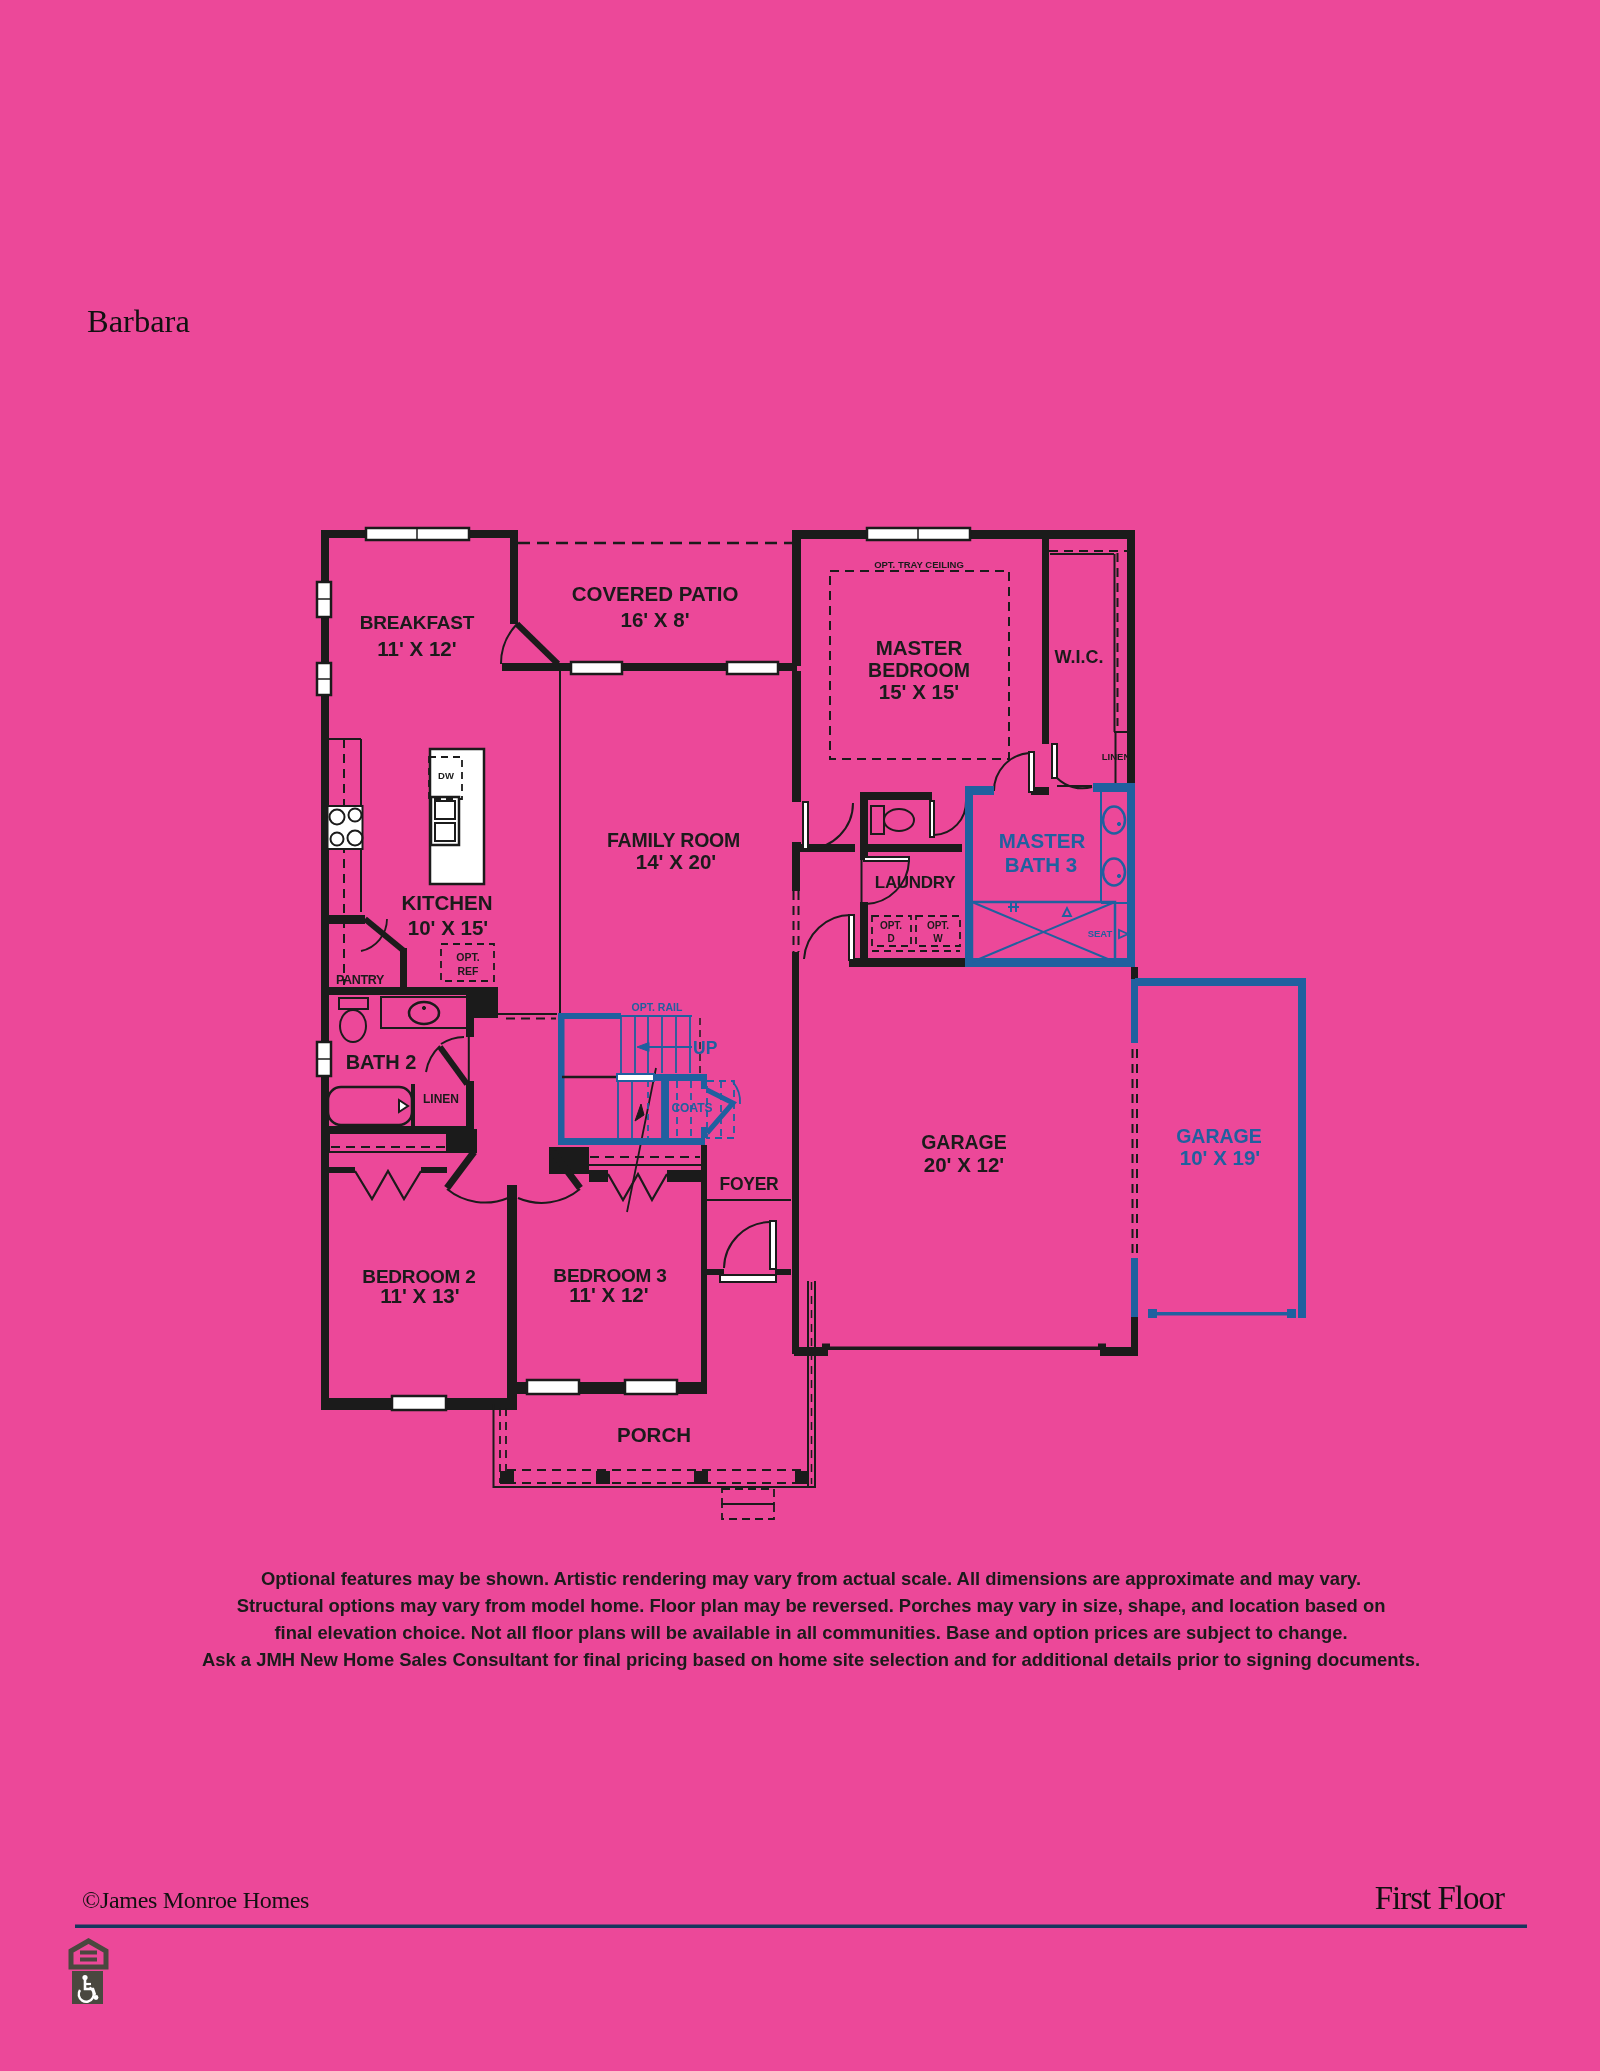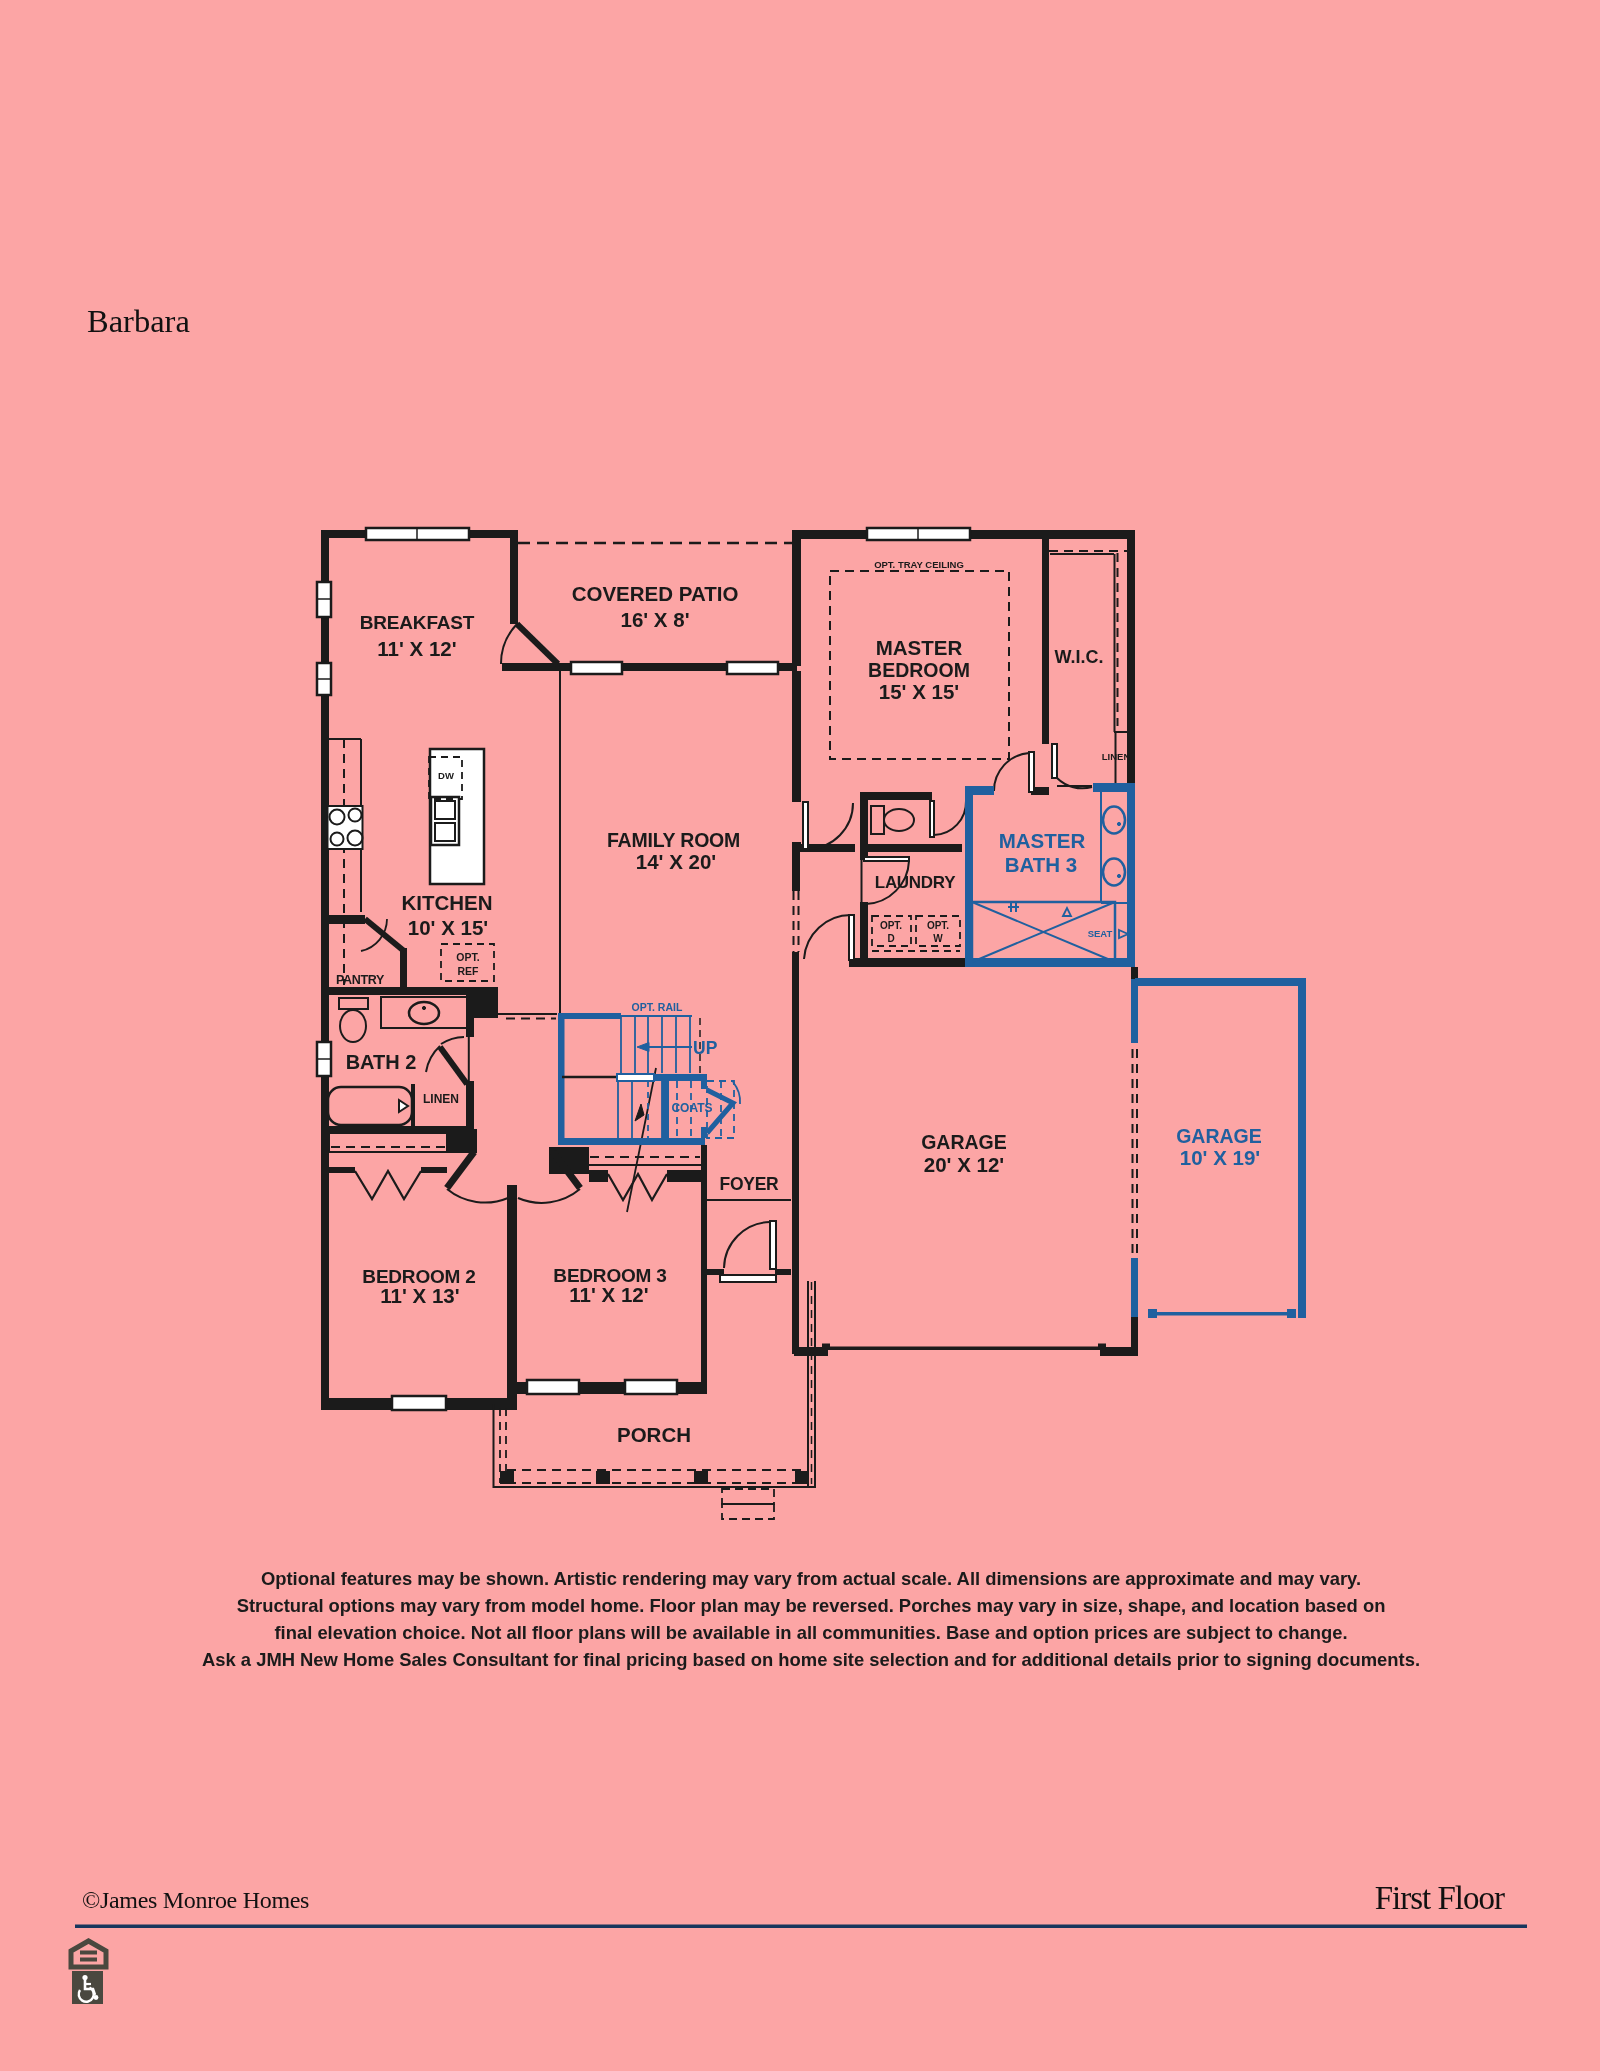--- a/index.html
+++ b/index.html
@@ -1,16 +1,16 @@
 <!DOCTYPE html>
 <html><head>
 <meta charset="utf-8">
 <style>
   html,body{margin:0;padding:0;background:#ffffff;}
-  #page{position:relative;width:1600px;height:2071px;background:#fca5a5;overflow:hidden;}
+  #page{position:relative;width:1600px;height:2071px;background:#ec4899;overflow:hidden;}
   svg{position:absolute;left:0;top:0;}
   .sans{font-family:"Liberation Sans",sans-serif;}
   .serif{font-family:"Liberation Serif",serif;}
 </style>
 </head>
 <body>
 <div id="page">
 <svg width="1600" height="2071" viewBox="0 0 1600 2071" fill="none">
 
 <text class="serif" x="87" y="332" font-size="32.5" fill="#111">Barbara</text>

